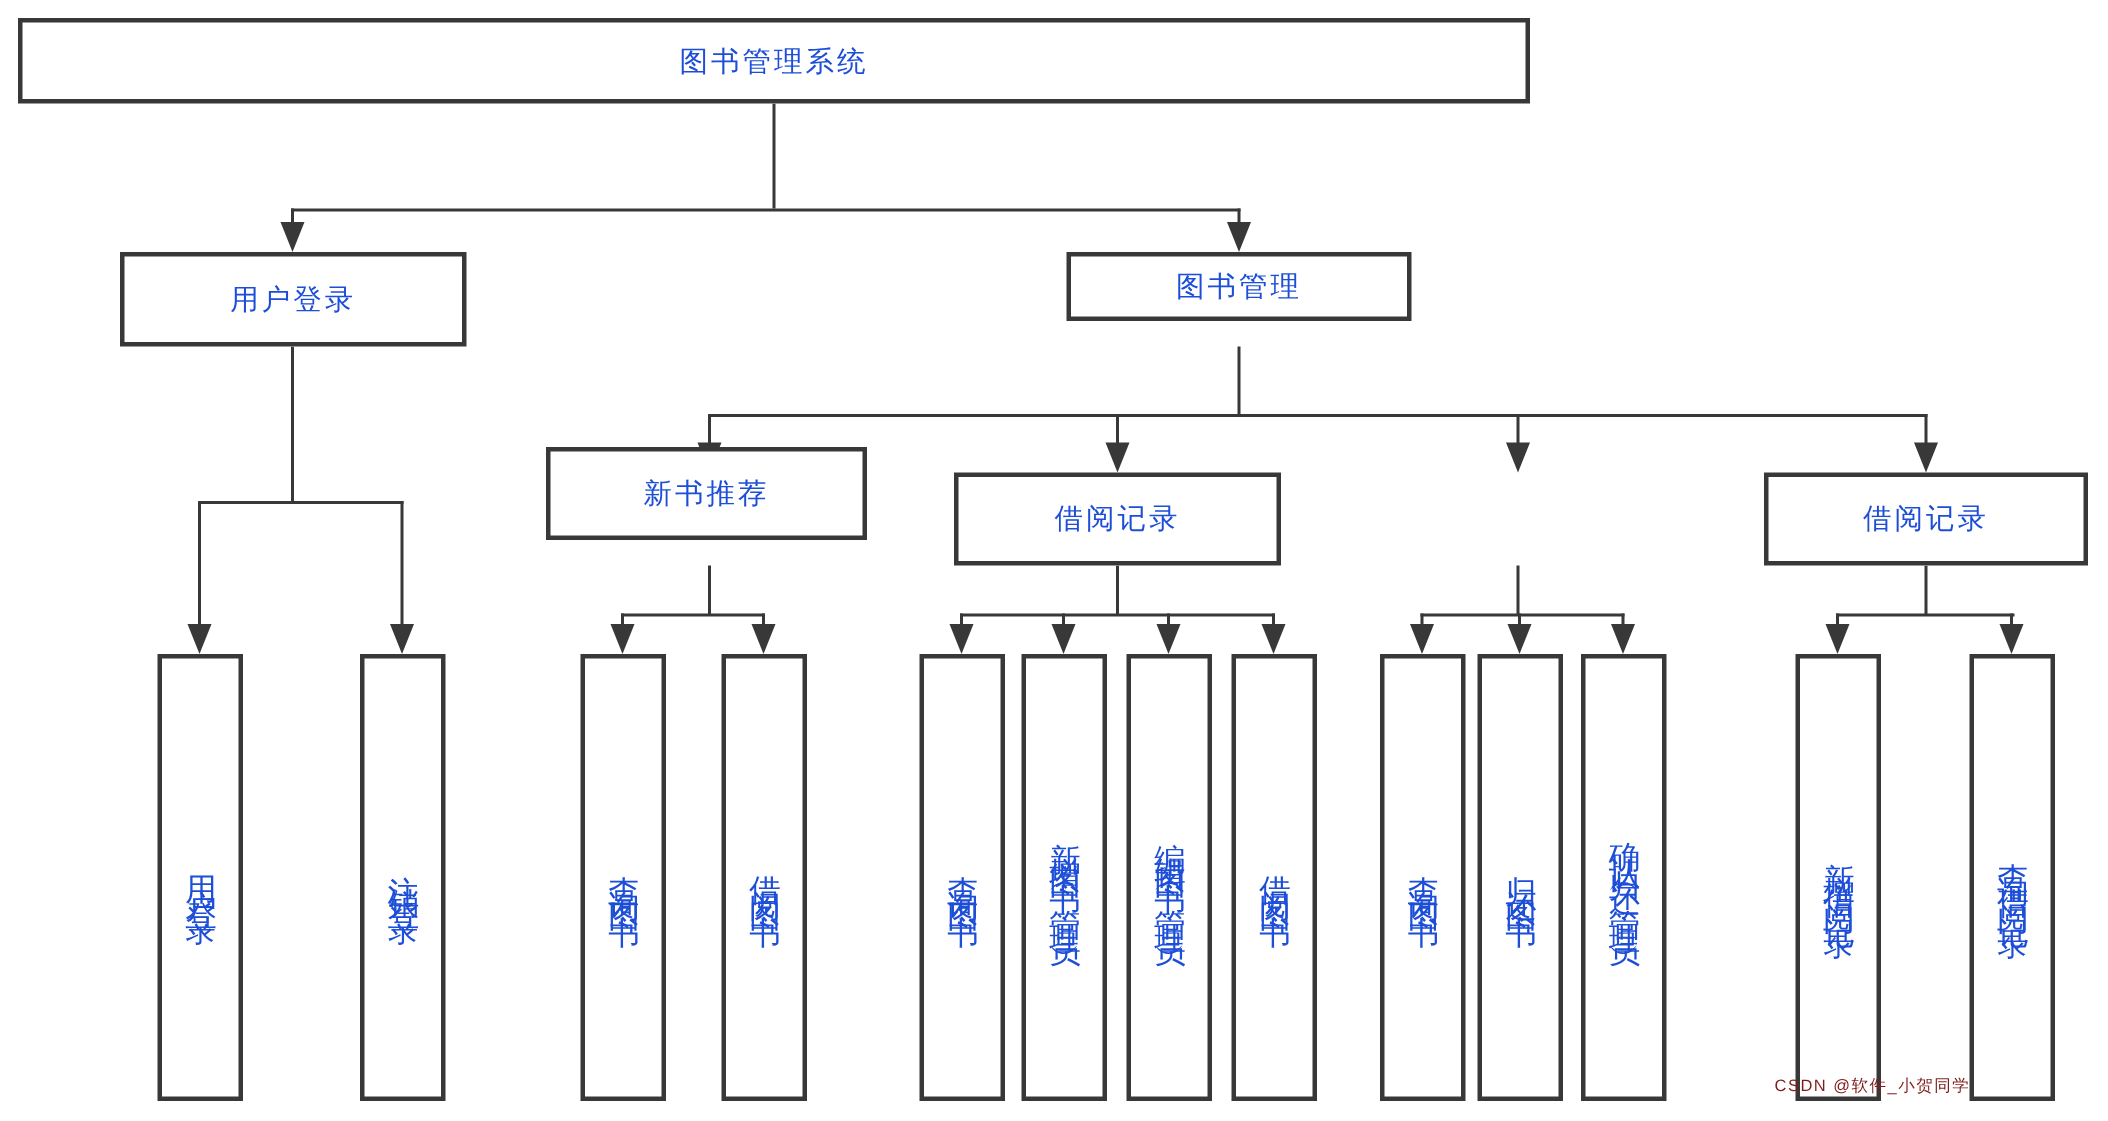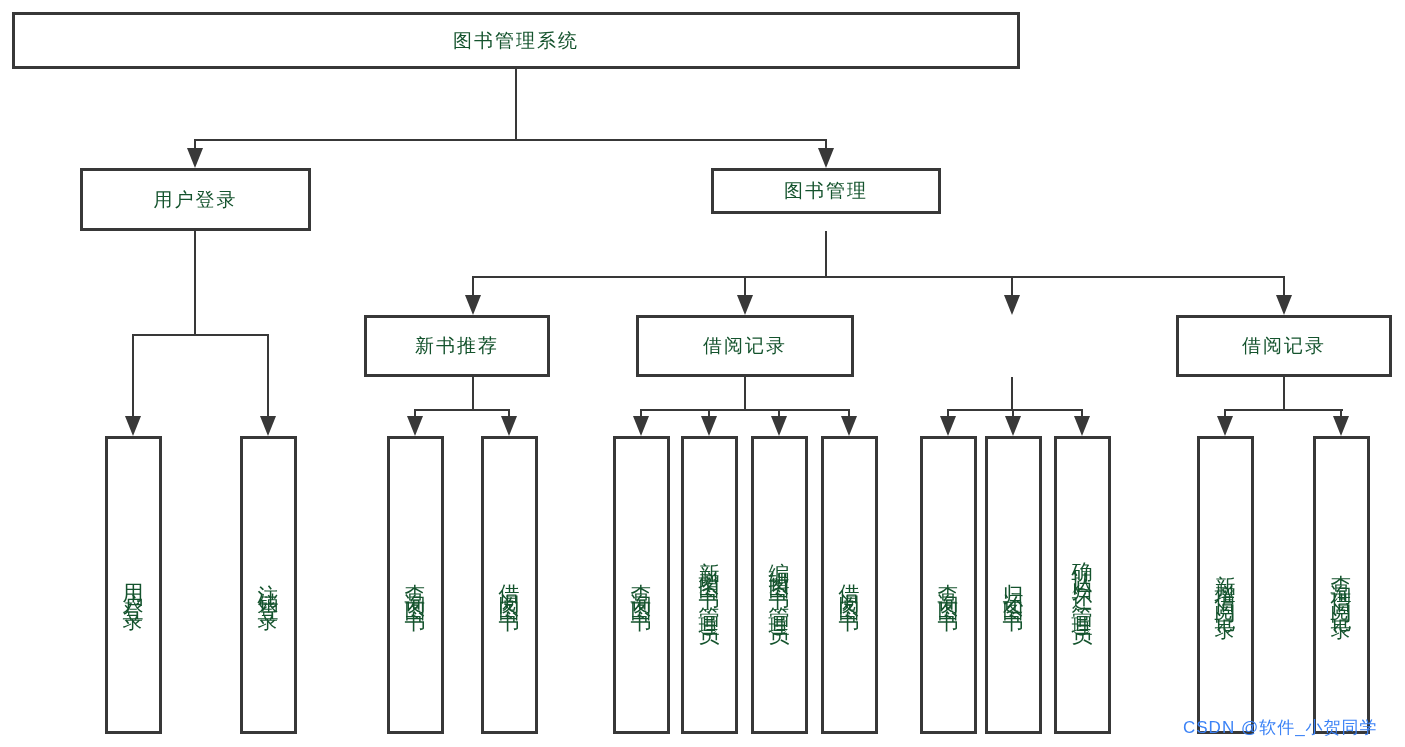--- a/index.html
+++ b/index.html
@@ -3,38 +3,38 @@
 <meta charset="utf-8">
 <style>
   html, body { margin:0; padding:0; background:#ffffff; }
   .canvas {
     position:relative; width:1405px; height:747px; background:#ffffff;
     font-family:"Liberation Sans", sans-serif; overflow:hidden;
   }
   .box {
     position:absolute; background:#ffffff; border:3px solid #383838;
     box-sizing:border-box; display:flex; align-items:center; justify-content:center;
-    color:#14532d; z-index:2;
+    color:#1d4ed8; z-index:2;
   }
   .box.h .hlabel { font-size:19px; letter-spacing:2px; white-space:nowrap; }
   .box.v { width:57px; top:436px; height:298px; }
   .vtext {
     writing-mode:vertical-lr; text-orientation:mixed;
     font-size:21px; letter-spacing:9px; line-height:1;
   }
   .hl { position:absolute; height:2px; background:#383838; z-index:1; }
   .vl { position:absolute; width:2px; background:#383838; z-index:1; }
   .ah {
     position:absolute; width:0; height:0; z-index:1;
     border-left:8px solid transparent; border-right:8px solid transparent;
     border-top:20px solid #383838;
   }
   .watermark {
-    position:absolute; left:1183px; top:716px; font-size:17px;
-    color:#3b82f6; z-index:6; letter-spacing:1px; white-space:nowrap;
+    position:absolute; left:1183px; top:716px; font-size:11px;
+    color:#7f1d1d; z-index:6; letter-spacing:1px; white-space:nowrap;
   }
 </style>
 </head>
 <body>
 
 <div class="canvas">
 
   <div class="vl" style="left:515px;top:69px;height:70px"></div>
   <div class="hl" style="left:194px;top:139px;width:633px"></div>
   <div class="vl" style="left:194px;top:139px;height:13px"></div>
@@ -98,21 +98,21 @@
     <span class="hlabel">图书管理系统</span>
   </div>
 
   <div class="box h" style="left:80px;top:168px;width:231px;height:63px">
     <span class="hlabel">用户登录</span>
   </div>
   <div class="box h" style="left:711px;top:168px;width:230px;height:46px">
     <span class="hlabel">图书管理</span>
   </div>
 
-  <div class="box h" style="left:364px;top:315px;width:186px;height:62px">
+  <div class="box h" style="left:364px;top:298px;width:214px;height:62px">
     <span class="hlabel">新书推荐</span>
   </div>
   <div class="box h" style="left:636px;top:315px;width:218px;height:62px">
     <span class="hlabel">借阅记录</span>
   </div>
   <div class="box h" style="left:1176px;top:315px;width:216px;height:62px">
     <span class="hlabel">借阅记录</span>
   </div>
 
   <div class="box v" style="left:105px">

